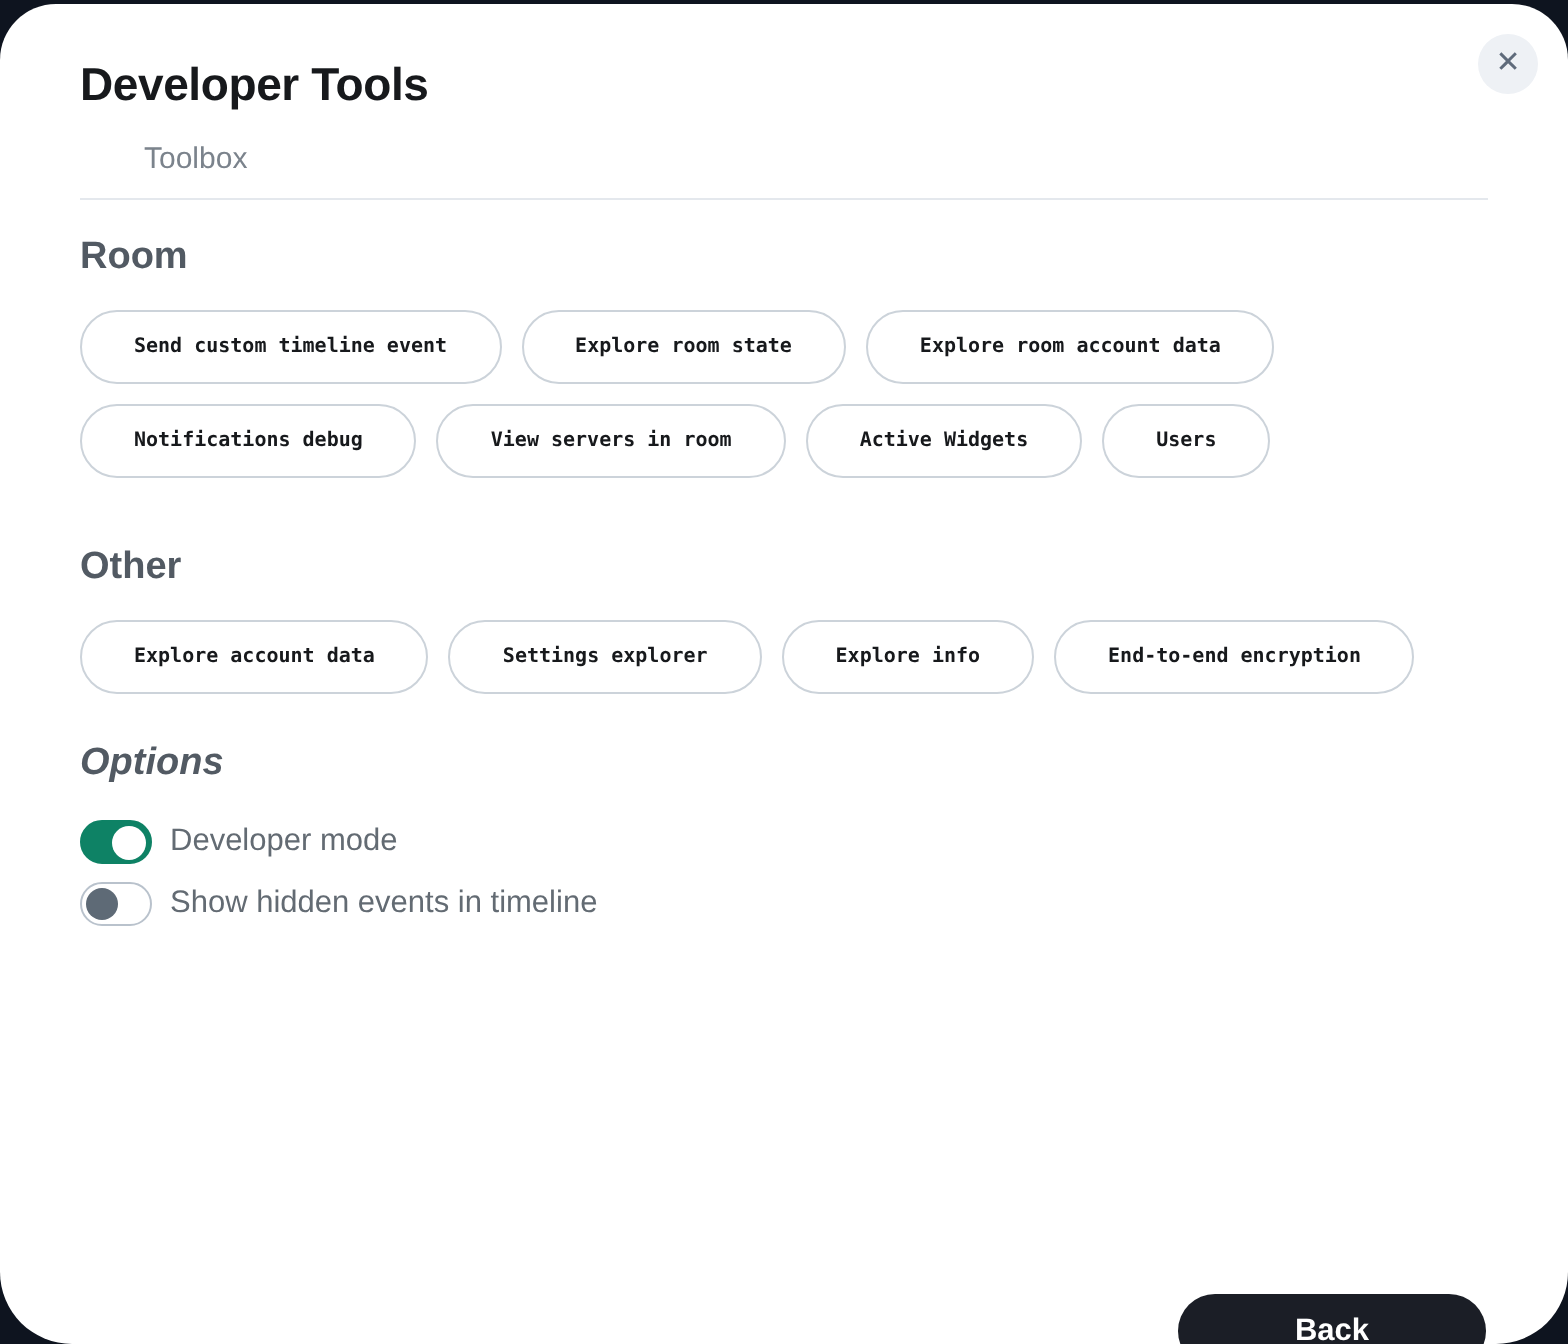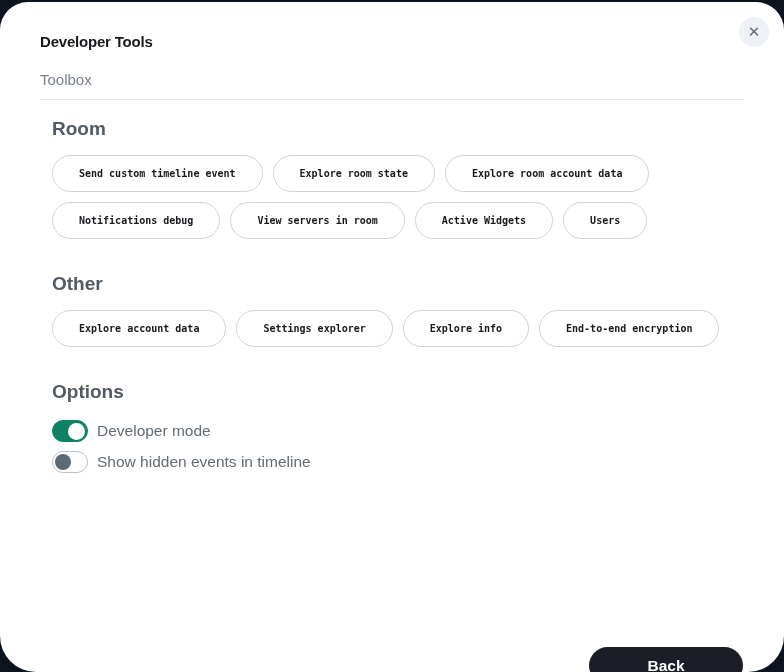--- a/index.html
+++ b/index.html
@@ -27,40 +27,41 @@
     background:#eef1f5;
     border:none;
     color:#5f6b7b;
     font-size:15px;
     line-height:30px;
     text-align:center;
     cursor:pointer;
     font-family:"Liberation Sans",sans-serif;
   }
   .title {
-    font-size:15px;
+    font-size:23px;
     font-weight:bold;
     color:#17191c;
     letter-spacing:-0.2px;
     line-height:28px;
   }
   .subtitle {
     margin-top:15px;
     font-size:15px;
     color:#7b838c;
     line-height:18px;
+    margin-left:32px;
   }
   .divider {
     margin-top:10px;
     border-bottom:1px solid #e4e8ed;
   }
   .content {
     flex:1;
     overflow:hidden;
-    padding:0 52px;
+    padding:0 40px;
   }
   .section-heading {
     margin-top:17px;
     font-size:19px;
     font-weight:bold;
     color:#525a63;
     line-height:24px;
   }
   .btn-wrap {
     margin-top:14px;
@@ -76,21 +77,21 @@
     border-radius:19px;
     background:#ffffff;
     font-family:"DejaVu Sans Mono","Liberation Mono",monospace;
     font-size:10px;
     font-weight:bold;
     color:#17191c;
     cursor:pointer;
     white-space:nowrap;
     line-height:35px;
   }
-  .options-heading { margin-top:33px; }
+  .options-heading { margin-top:23px;font-style:italic; }
   .toggle-list { margin-top:16px; display:flex; flex-direction:column; gap:9px;justify-content:flex-end; }
   .toggle-row { display:flex; align-items:center; height:22px; }
   .toggle {
     width:36px; height:22px;
     border-radius:11px;
     position:relative;
     cursor:pointer;
     flex:0 0 auto;
   }
   .toggle.off {

